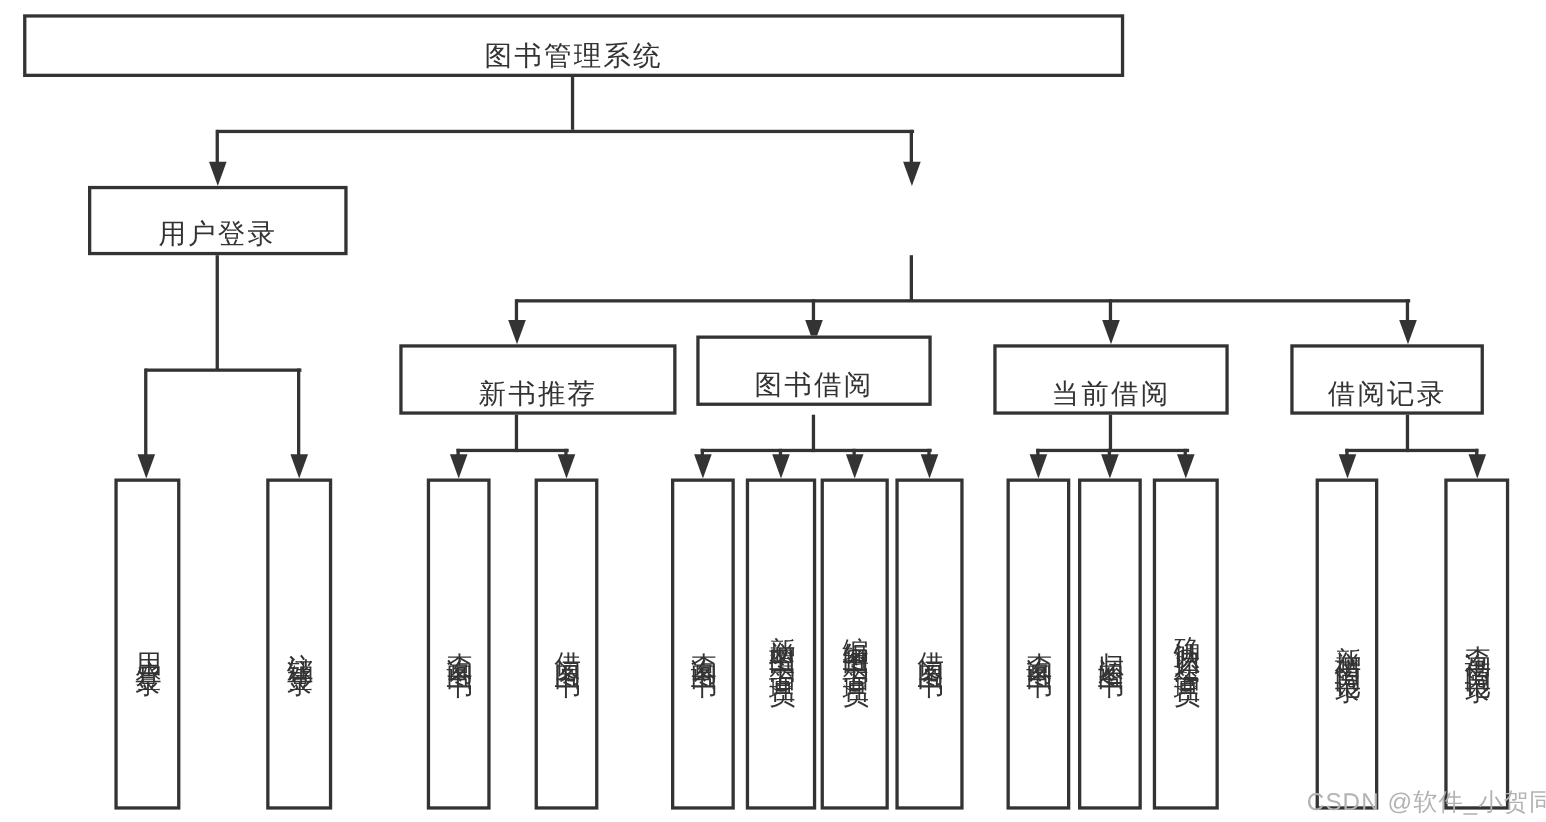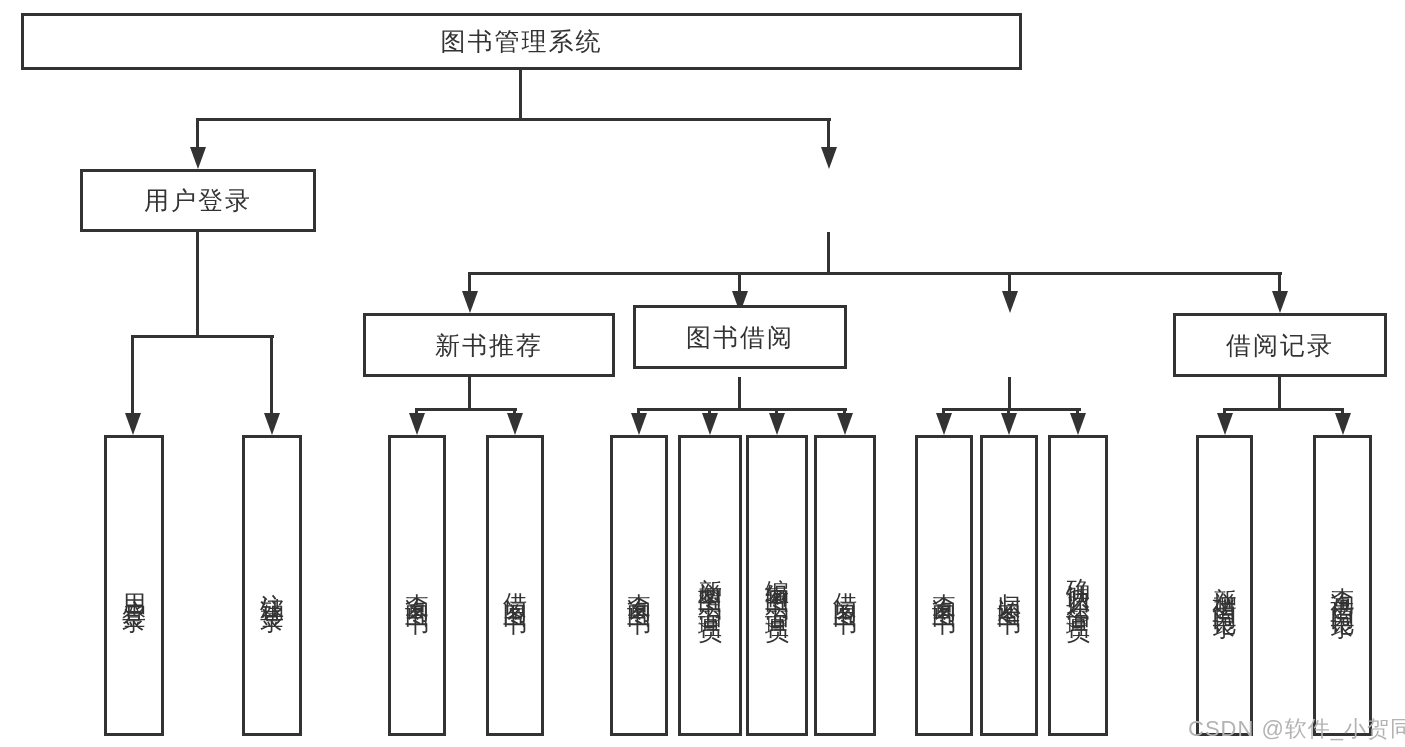--- a/index.html
+++ b/index.html
@@ -20,21 +20,21 @@
     height:747px;
     background:var(--bg);
     overflow:hidden;
   }
   
   .node{
     position:absolute;
     border:3px solid var(--line);
     background:#fff;
     display:flex;
-    align-items:center;
+    align-items:flex-end;
     justify-content:center;
     color:var(--text);
     font-size:25px;
     letter-spacing:2px;
     white-space:nowrap;
   }
   
   .leaf{
     position:absolute;
     top:435px;
@@ -112,21 +112,24 @@
   <div class="ah" style="left:1002px;top:291px"></div>
   <div class="vl" style="left:1278px;top:272px;height:22px"></div>
   <div class="ah" style="left:1272px;top:291px"></div>
 
   <div class="node" style="left:363px;top:313px;width:252px;height:64px">
     <span>新书推荐</span>
   </div>
   <div class="node" style="left:633px;top:305px;width:214px;height:64px">
     <span>图书借阅</span>
   </div>
-  <div class="node" style="left:1173px;top:313px;width:214px;height:64px">
+  <div class="node" style="left:903px;top:313px;width:214px;height:64px">
+    <span>当前借阅</span>
+  </div>
+  <div class="node" style="left:1173px;top:313px;width:176px;height:64px">
     <span>借阅记录</span>
   </div>
 
   <div class="vl" style="left:468px;top:377px;height:34px"></div>
   <div class="hl" style="left:415px;top:408px;width:102px"></div>
   <div class="vl" style="left:415px;top:408px;height:12px"></div>
   <div class="ah" style="left:409px;top:413px"></div>
   <div class="vl" style="left:513px;top:408px;height:12px"></div>
   <div class="ah" style="left:507px;top:413px"></div>
 

